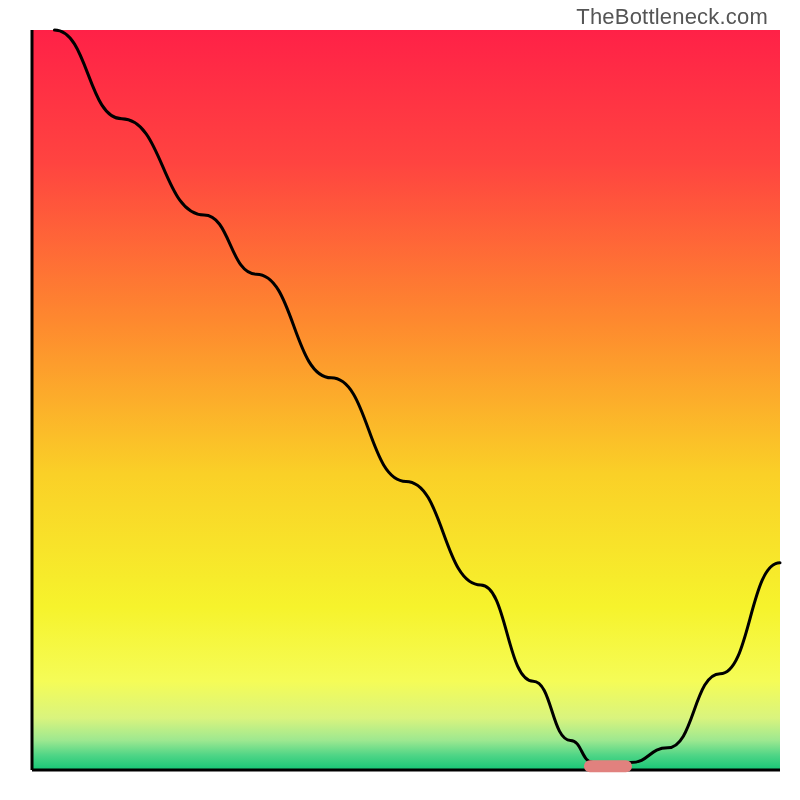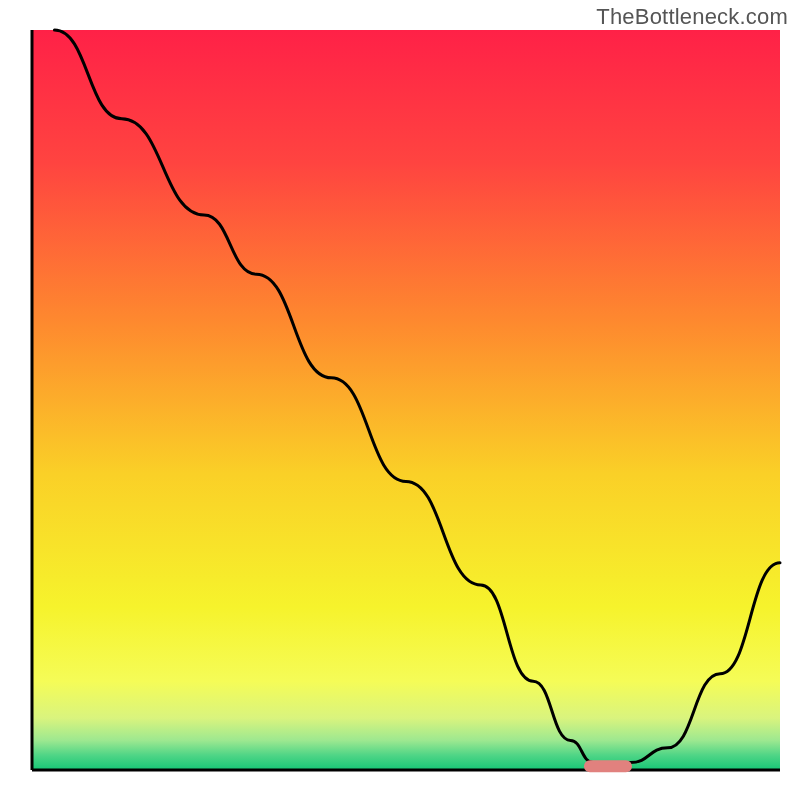--- a/index.html
+++ b/index.html
@@ -7,21 +7,21 @@
     padding: 0;
     width: 800px;
     height: 800px;
     position: relative;
     font-family: Arial, Helvetica, sans-serif;
     background: #ffffff;
   }
   .watermark {
     position: absolute;
     top: 4px;
-    right: 12px;
+    right: 32px;
     color: #555555;
     font-size: 22px;
     font-weight: 500;
     letter-spacing: 0.2px;
   }
   svg.chart {
     position: absolute;
     top: 0;
     left: 0;
   }

